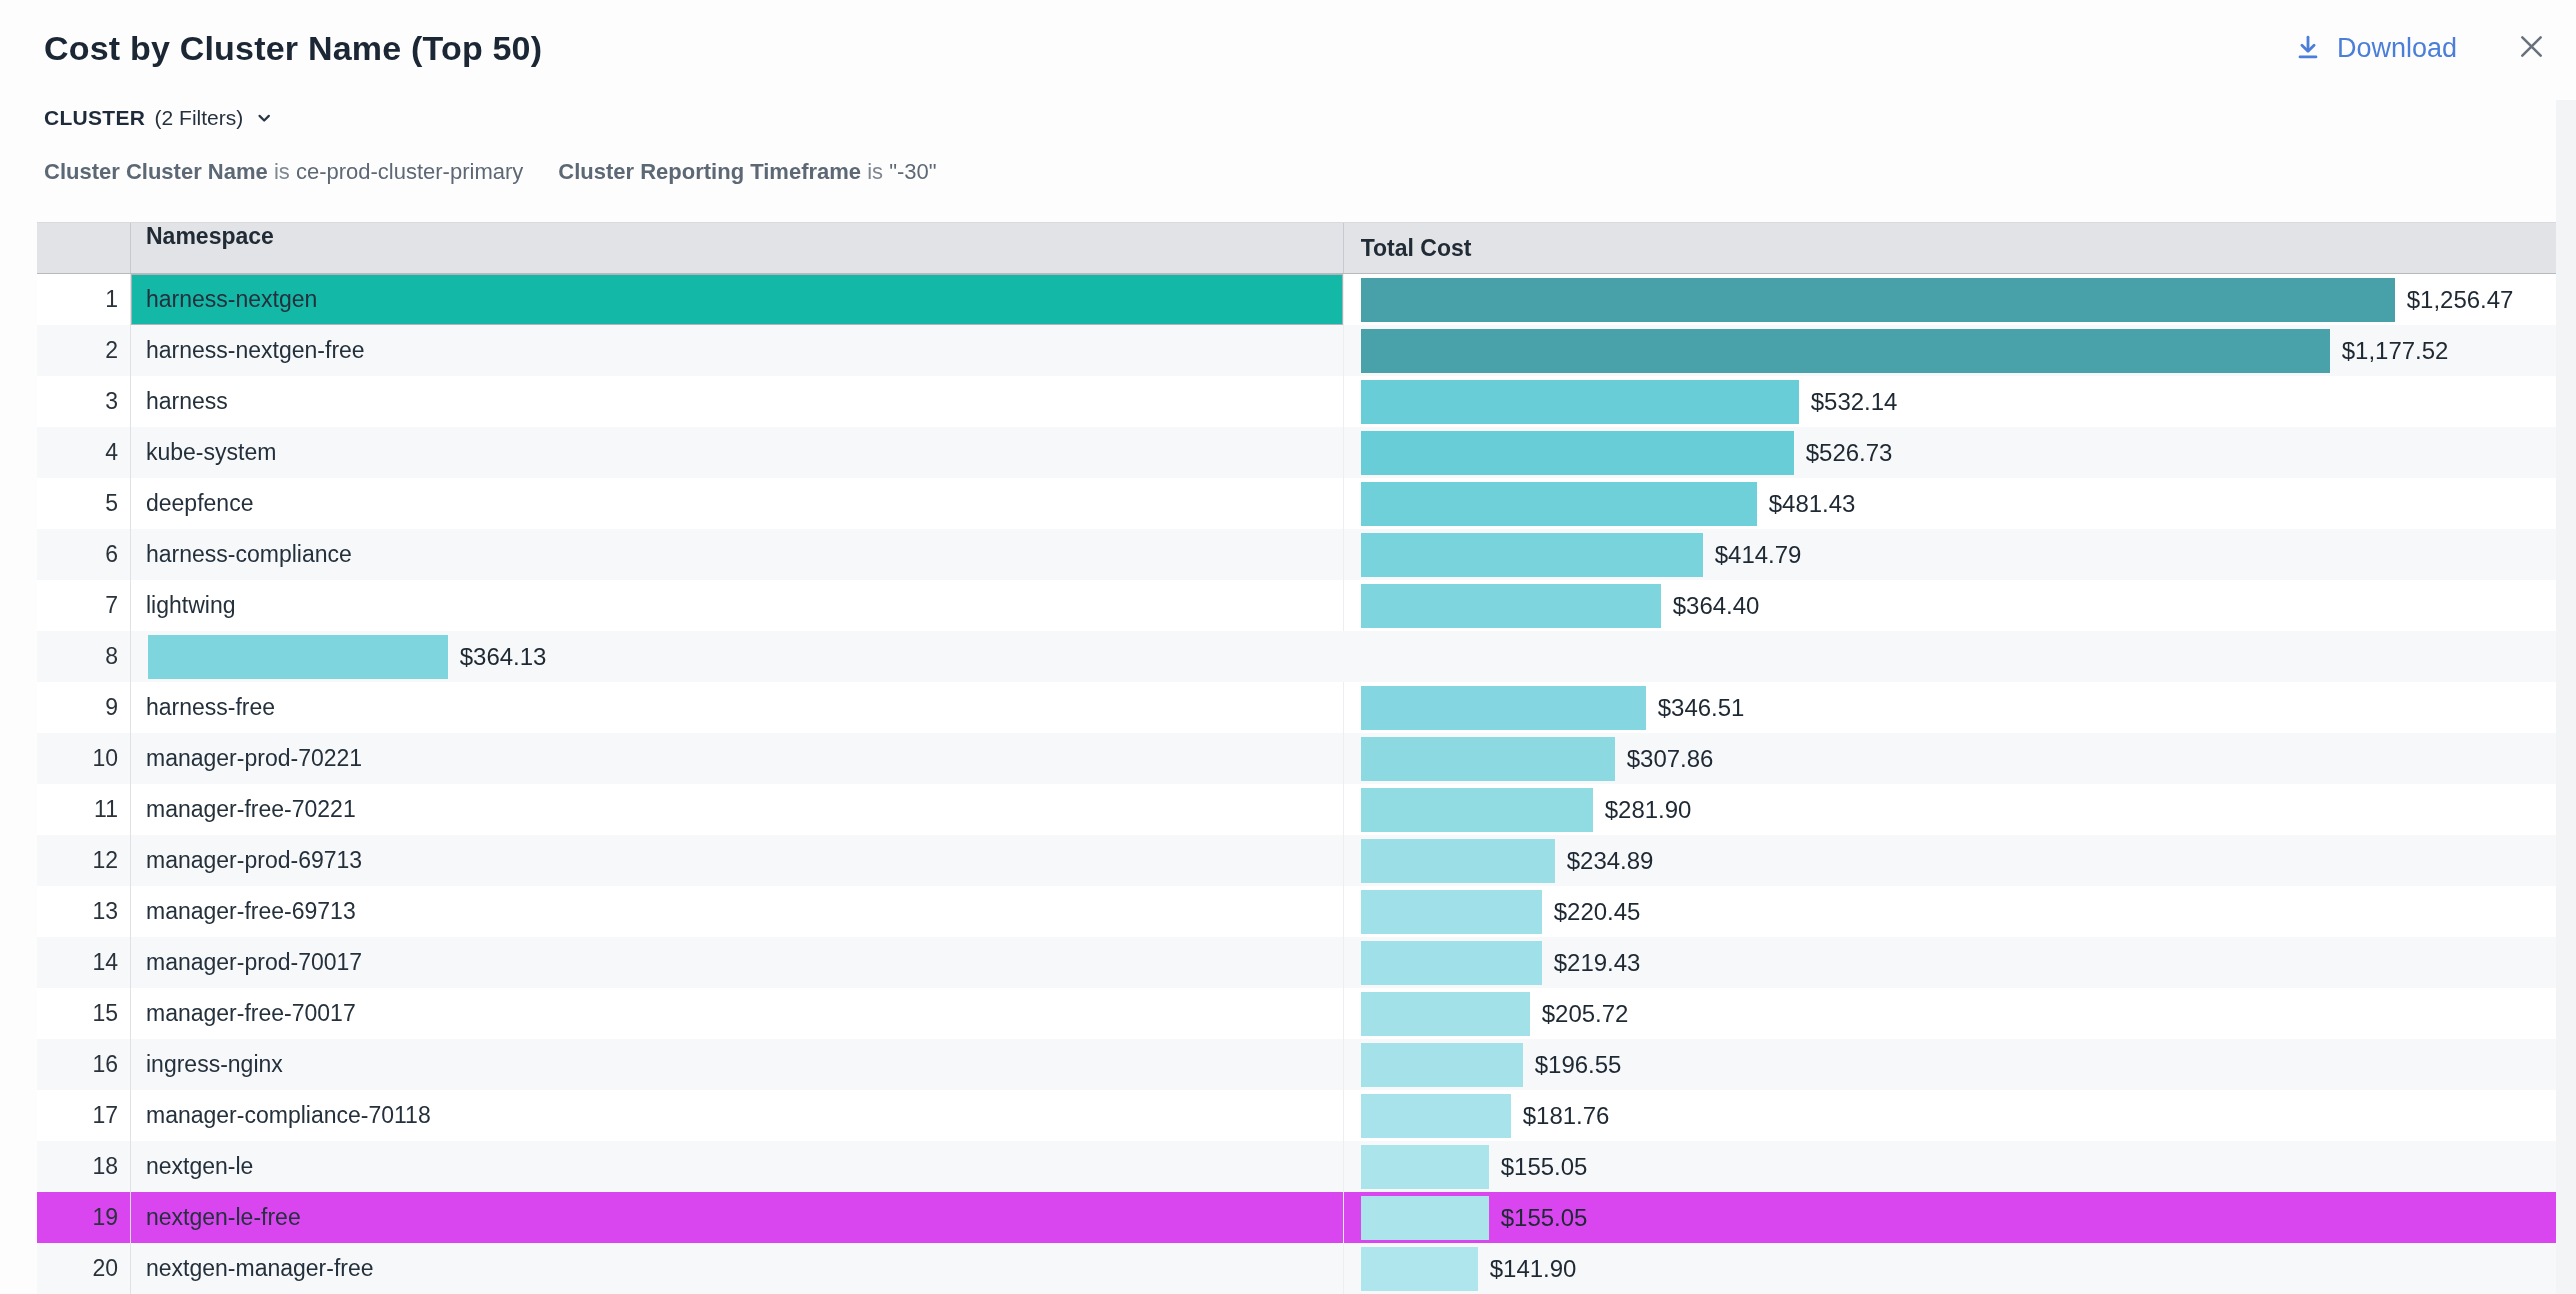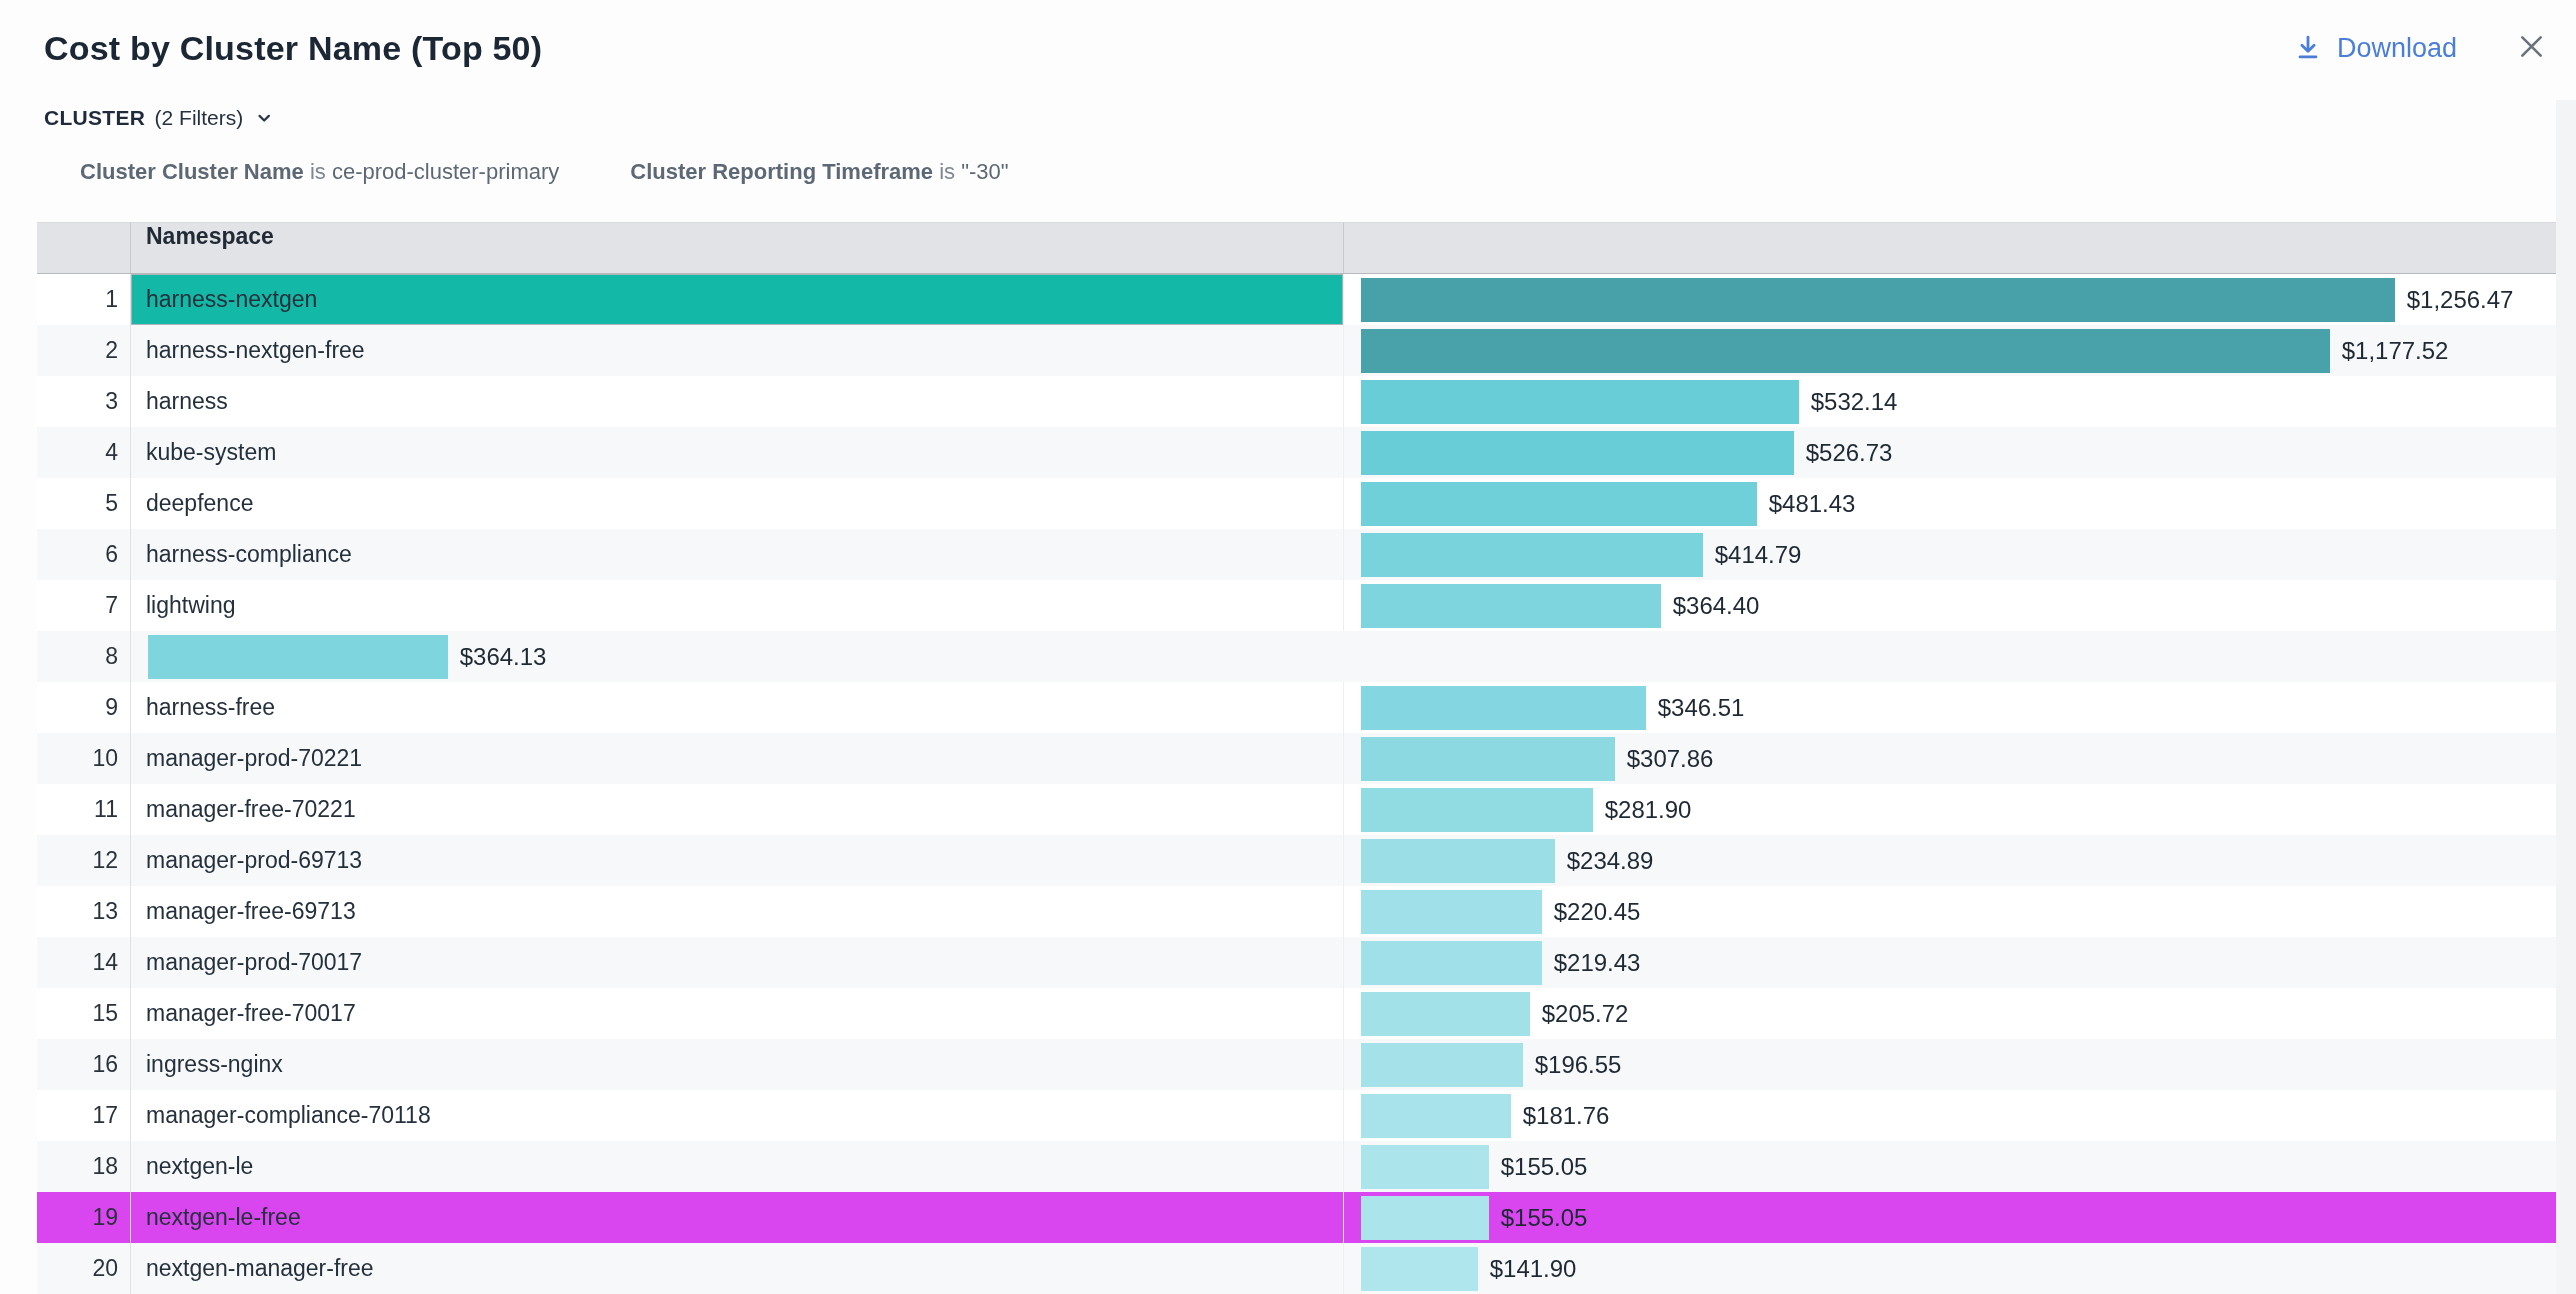--- a/index.html
+++ b/index.html
@@ -21,21 +21,21 @@
   .close-btn { width:41px; height:41px; display:flex; align-items:center; justify-content:center; cursor:pointer; }
 
   
   .filter-bar { position:absolute; left:44px; top:105px; display:flex; align-items:center; gap:9.3px; cursor:pointer; }
   .filter-group { font-size:21px; font-weight:700; color:#1f2b3a; letter-spacing:0.3px; }
   .filter-count { font-size:21px; font-weight:400; color:#25313f; }
   .chevron { margin-left:1.9px; margin-top:2.8px; }
 
   .filter-summary { position:absolute; left:44px; top:159px; display:flex; align-items:center; gap:35px; }
   .filter-item { font-size:22px; color:#5d6875; white-space:nowrap; cursor:pointer; }
-  .filter-item .f-label { font-weight:600; color:#5d6875;margin-left:36px; }
+  .filter-item .f-label { font-weight:600; color:#5d6875; }
   .filter-item .f-op { font-weight:400; color:#7e8792; }
   .filter-item .f-value { font-weight:400; color:#5d6875; }
 
   
   .scroll-gutter { position:absolute; right:0; top:100px; width:20.4px; bottom:0; background:#f3f4f6; }
 
   
   .cost-table { position:absolute; left:37px; top:222px; width:2519px; }
   .t-header { display:flex; height:52px; background:#e2e3e6; border-top:0.9px solid #d8dadd; border-bottom:1.9px solid #b6b9be; }
   .t-header .h-idx  { width:94px; border-right:0.9px solid #c6c9cd; }
@@ -98,20 +98,23 @@
     <div class="filter-item"><span class="f-label">Cluster Cluster Name</span> <span class="f-op">is</span> <span class="f-value">ce-prod-cluster-primary</span></div>
     <div class="filter-item"><span class="f-label">Cluster Reporting Timeframe</span> <span class="f-op">is</span> <span class="f-value">"-30"</span></div>
   </div>
 
 <div class="cost-table">
   <div class="t-header">
     <div class="h-idx"></div>
     <div class="h-name">
       <span class="h-text">Namespace</span>
     </div>
+    <div class="h-cost">
+      <span class="h-text">Total Cost</span>
+    </div>
   </div>
   <div class="t-body" id="table-body">
       <div class="t-row">
         <div class="cell-idx">1</div>
         <div class="cell-name selected">harness-nextgen</div>
         <div class="cell-cost">
           <div class="bar" style="width: 1034px; background: rgb(72, 160, 168);"></div>
           <div class="bar-label">$1,256.47</div>
         </div>
       </div>

